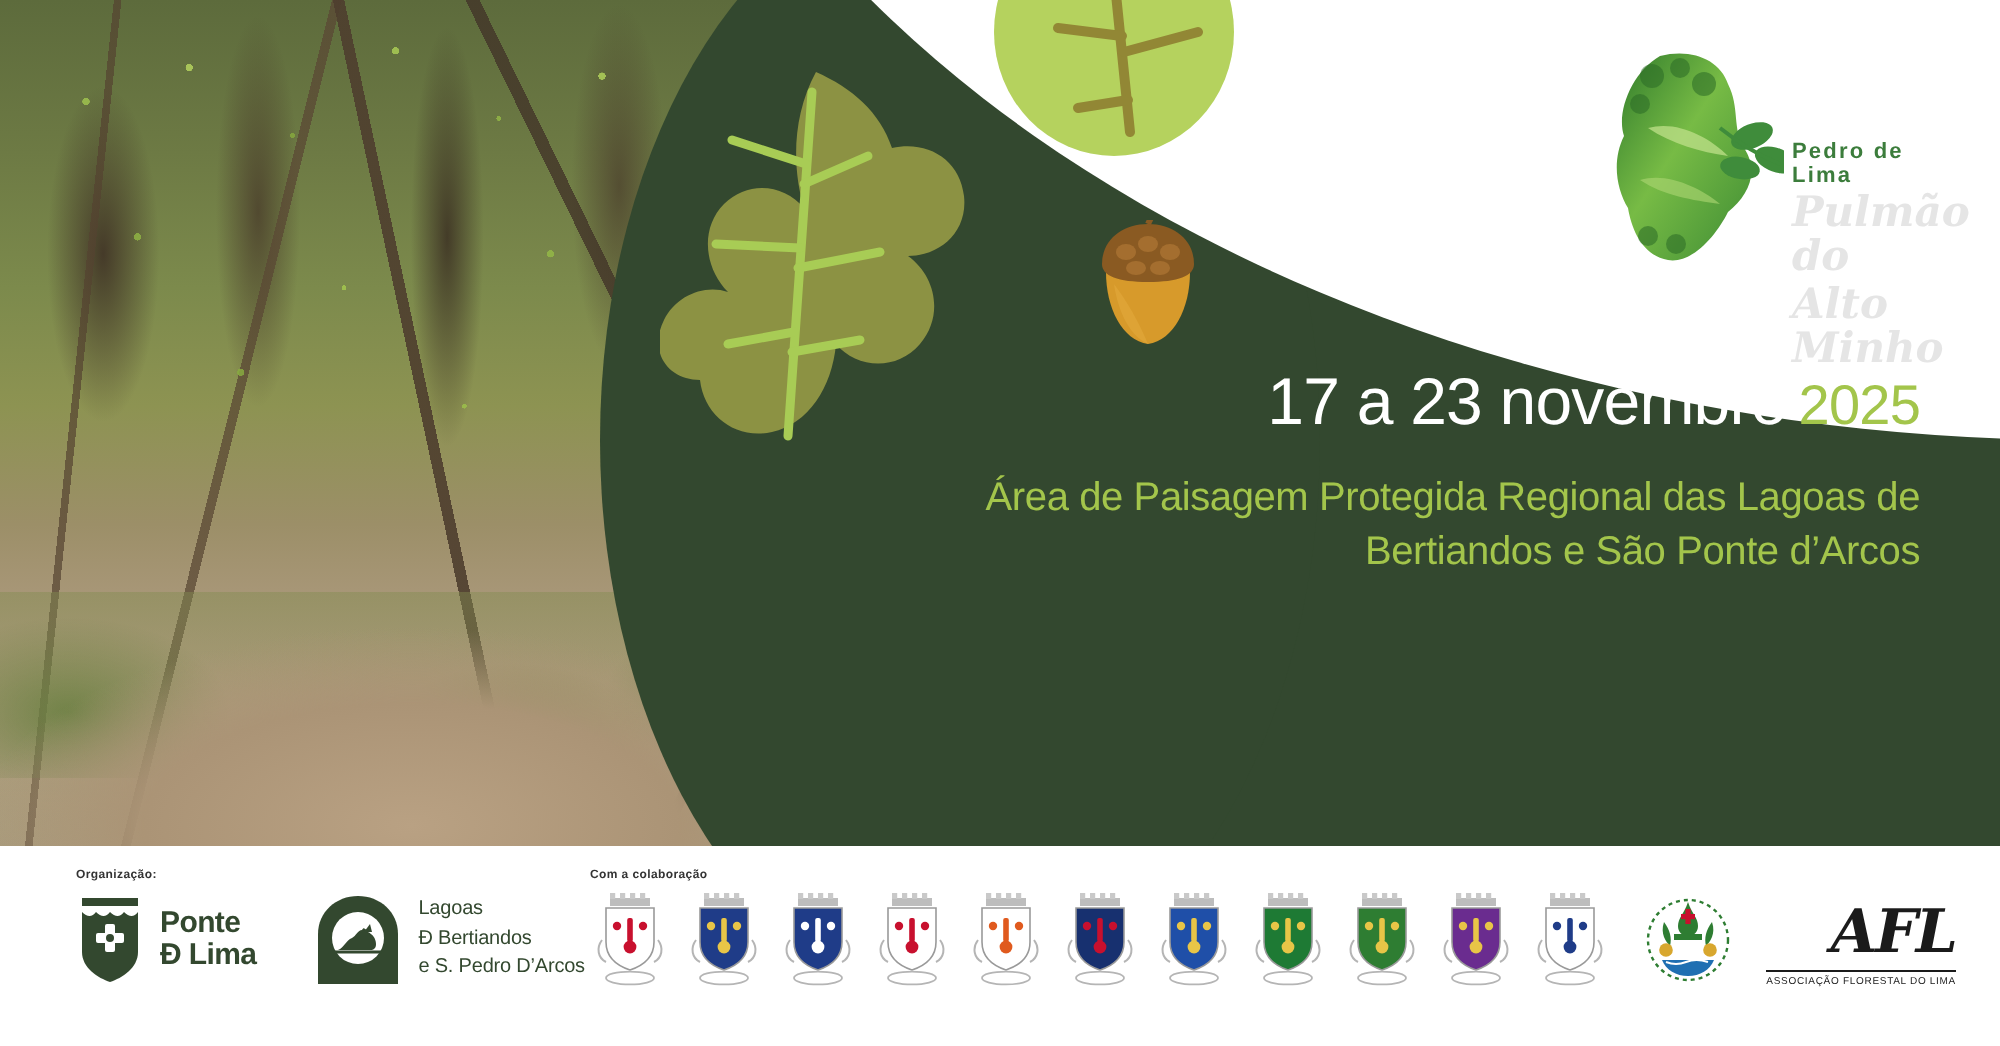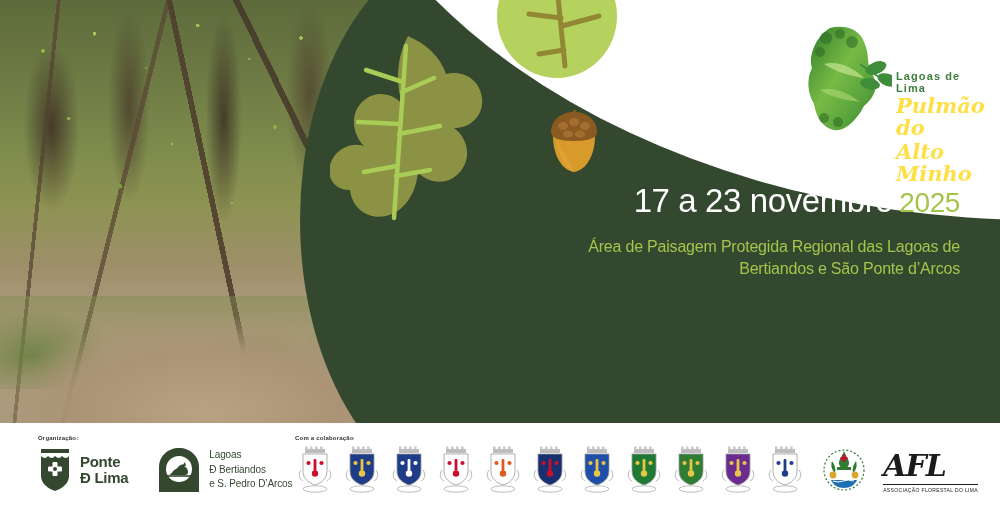--- a/index.html
+++ b/index.html
@@ -87,46 +87,46 @@
 
   
   .copy { position:absolute; right:40px; top:150px; width:560px; text-align:right; }
   .title {
     color:#ffffff; font-weight:bold; font-size:52px; line-height:1.04;
     letter-spacing:-1.2px;
   }
   .dateline { margin-top:32px; font-size:33px; color:#ffffff; letter-spacing:-.4px; }
   .dateline .yr { color:#A3C54B; font-size:28px; margin-left:6px; }
   .subtitle {
-    margin-top:16px; color:#A3C54B; font-size:16px; line-height:1.35; letter-spacing:-.2px;
+    margin-top:16px; color:#A3C54B; font-size:20px; line-height:1.35; letter-spacing:-.2px;
   }
 
   
   .brand { position:absolute; right:22px; top:24px; width:178px; height:118px; }
   .brand-map { position:absolute; left:0; top:0; width:92px; height:112px; }
   .brand-txt { position:absolute; left:96px; top:46px; }
   .brand-l1 { font-size:11px; font-weight:bold; color:#3C7D3C; letter-spacing:1.1px; }
-  .brand-l2 { font-family:"DejaVu Serif", serif; font-style:italic; font-size:21px; font-weight:bold; color:#fde047; line-height:1.06; margin-top:1px; }
+  .brand-l2 { font-family:"DejaVu Serif", serif; font-style:italic; font-size:21px; font-weight:bold; color:#e5e5e5; line-height:1.06; margin-top:1px; }
 
   
   .footer { position:absolute; left:0; top:423px; width:1000px; height:100px; background:#ffffff; }
   .f-label { font-size:6px; font-weight:bold; color:#333; letter-spacing:.2px; }
   .org { position:absolute; left:38px; top:12px; }
   .org-row { display:flex; align-items:center; margin-top:6px; }
   .pl-mark { display:flex; align-items:center; }
   .pl-words { margin-left:8px; font-weight:bold; color:#33482F; font-size:15px; line-height:1.06; letter-spacing:-.3px; }
   .lagoas { display:flex; align-items:center; margin-left:30px; }
   .lagoas-words { margin-left:9px; color:#33482F; font-size:10px; line-height:1.45; letter-spacing:-.1px; }
 
   .collab { position:absolute; left:295px; top:12px; }
   .crests { display:flex; align-items:flex-start; margin-top:5px; gap:7px; }
   .crest { width:40px; height:48px; }
 
   .right-logos { position:absolute; right:22px; top:24px; display:flex; align-items:center; gap:18px; }
-  .afl-wrap { text-align:left; }
+  .afl-wrap { text-align:right; }
   .afl-mark { font-family:"DejaVu Serif", serif; font-weight:bold; font-size:30px; color:#1b1b1b; letter-spacing:-1px; line-height:1; font-style:italic; }
   .afl-rule { height:1px; background:#1b1b1b; margin:3px 0 2px; }
   .afl-sub { font-size:5px; letter-spacing:.35px; color:#1b1b1b; }
 </style>
 </head>
 <body>
 
 <div class="banner">
 
   <div class="hero">
@@ -226,21 +226,21 @@
           </g>
           <g fill="#3F8C3B">
             <ellipse cx="76" cy="44" rx="11" ry="6" transform="rotate(-22 76 44)"></ellipse>
             <ellipse cx="88" cy="56" rx="11" ry="6" transform="rotate(20 88 56)"></ellipse>
             <ellipse cx="70" cy="60" rx="10" ry="5.5" transform="rotate(10 70 60)"></ellipse>
           </g>
           <path d="M60 40 C70 48 80 54 90 58" stroke="#3F8C3B" stroke-width="2" fill="none"></path>
         </svg>
       </div>
       <div class="brand-txt">
-        <div class="brand-l1">Lagoas de Lima</div>
+        <div class="brand-l1">Pedro de Lima</div>
         <div class="brand-l2">Pulmão do</div>
         <div class="brand-l2">Alto Minho</div>
       </div>
     </div>
   </div>
 
   <div class="footer">
 
     <div class="org">
       <div class="f-label">Organização:</div>

